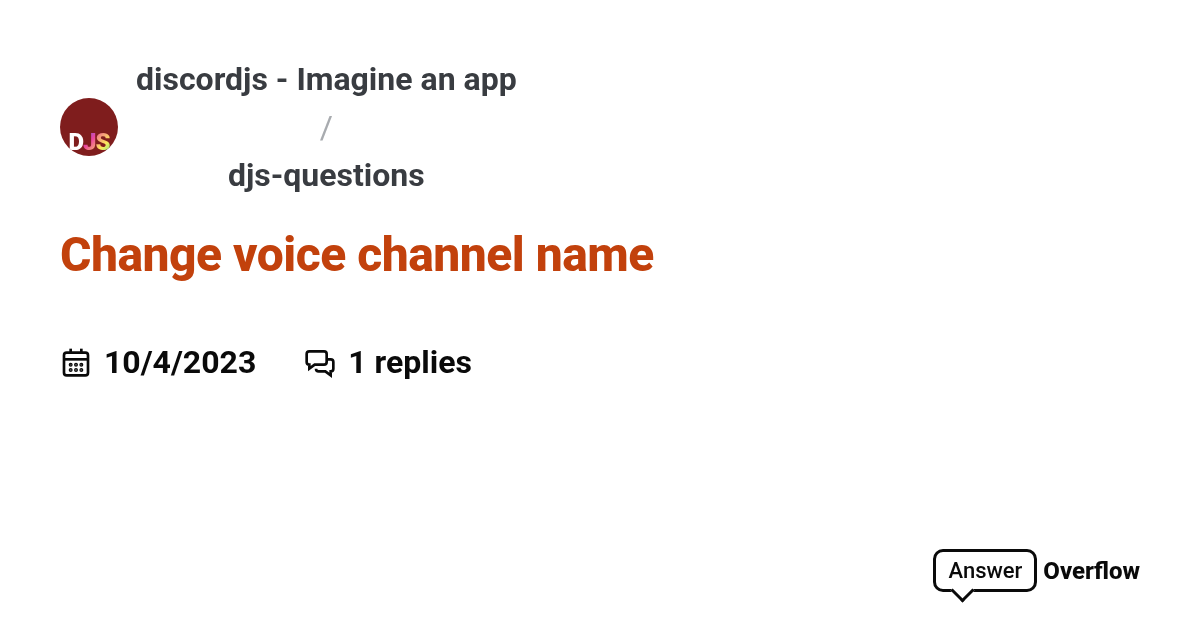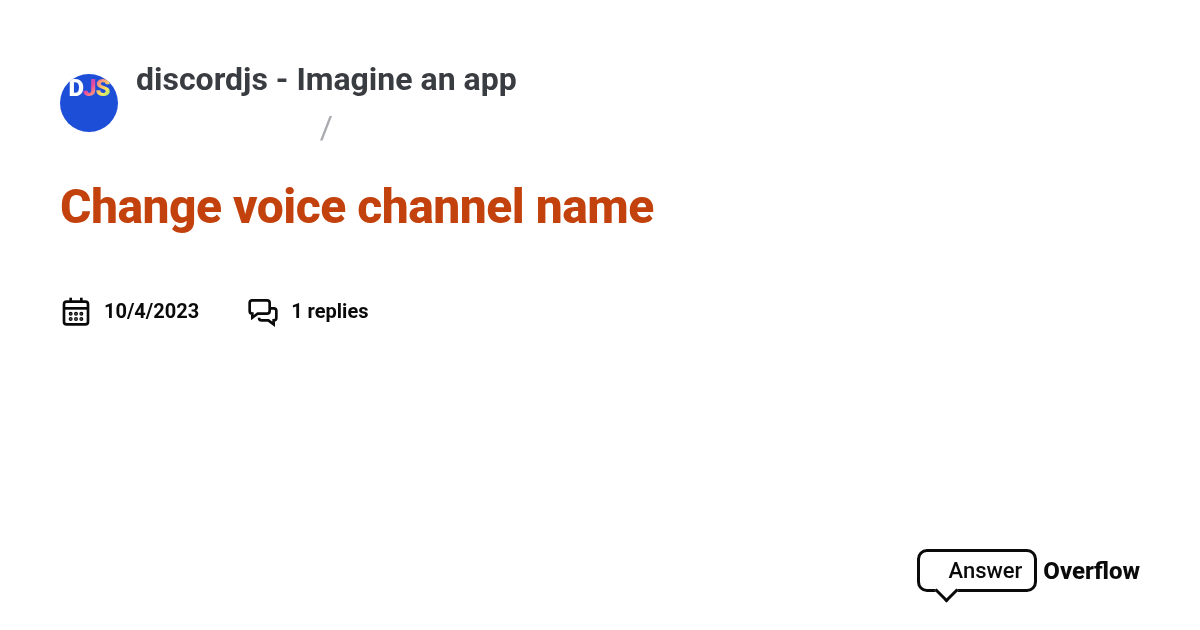--- a/index.html
+++ b/index.html
@@ -18,23 +18,23 @@
     .header {
       display: flex;
       align-items: center;
       gap: 18px;
       margin-bottom: 32px;
     }
     .avatar {
       width: 58px;
       height: 58px;
       border-radius: 50%;
-      background: #1d4ed8;
+      background: #7f1d1d;
       display: flex;
-      align-items: flex-start;
+      align-items: flex-end;
       justify-content: center;
       flex-shrink: 0;
       position: relative;
       overflow: hidden;
     }
     .avatar-text {
       font-weight: 900;
       font-size: 24px;
       letter-spacing: -1px;
       position: relative;
@@ -78,21 +78,21 @@
     }
     .meta {
       display: flex;
       align-items: center;
       gap: 48px;
     }
     .meta-item {
       display: flex;
       align-items: center;
       gap: 12px;
-      font-size: 20px;
+      font-size: 32px;
       font-weight: 700;
       color: #0a0a0a;
     }
     .meta-item svg {
       width: 32px;
       height: 32px;
       stroke: #0a0a0a;
       stroke-width: 2;
       fill: none;
     }
@@ -100,21 +100,21 @@
       position: absolute;
       bottom: 38px;
       right: 60px;
       display: flex;
       align-items: center;
     }
     .brand-bubble {
       position: relative;
       border: 3px solid #0a0a0a;
       border-radius: 10px;
-      padding: 6px 12px 6px 28px;
+      padding: 6px 12px 6px 12px;
       font-size: 22px;
       font-weight: 500;
       color: #0a0a0a;
     }
     .brand-bubble::after {
       content: "";
       position: absolute;
       bottom: -10px;
       left: 18px;
       width: 14px;
@@ -136,20 +136,21 @@
 
 <div class="header">
   <div class="avatar">
     <span class="avatar-text">
       <span class="avatar-d">D</span><span class="avatar-j">J</span><span class="avatar-s">S</span>
     </span>
   </div>
   <div class="breadcrumb">
     <span>discordjs - Imagine an app</span>
     <span class="breadcrumb-sep">/</span>
+    <span>djs-questions</span>
   </div>
 </div>
 
 <h1 class="title">Change voice channel name</h1>
 
 <div class="meta">
   <div class="meta-item">
     <svg viewBox="0 0 24 24">
       <rect x="3" y="5" width="18" height="17" rx="2"></rect>
       <line x1="3" y1="10" x2="21" y2="10"></line>

